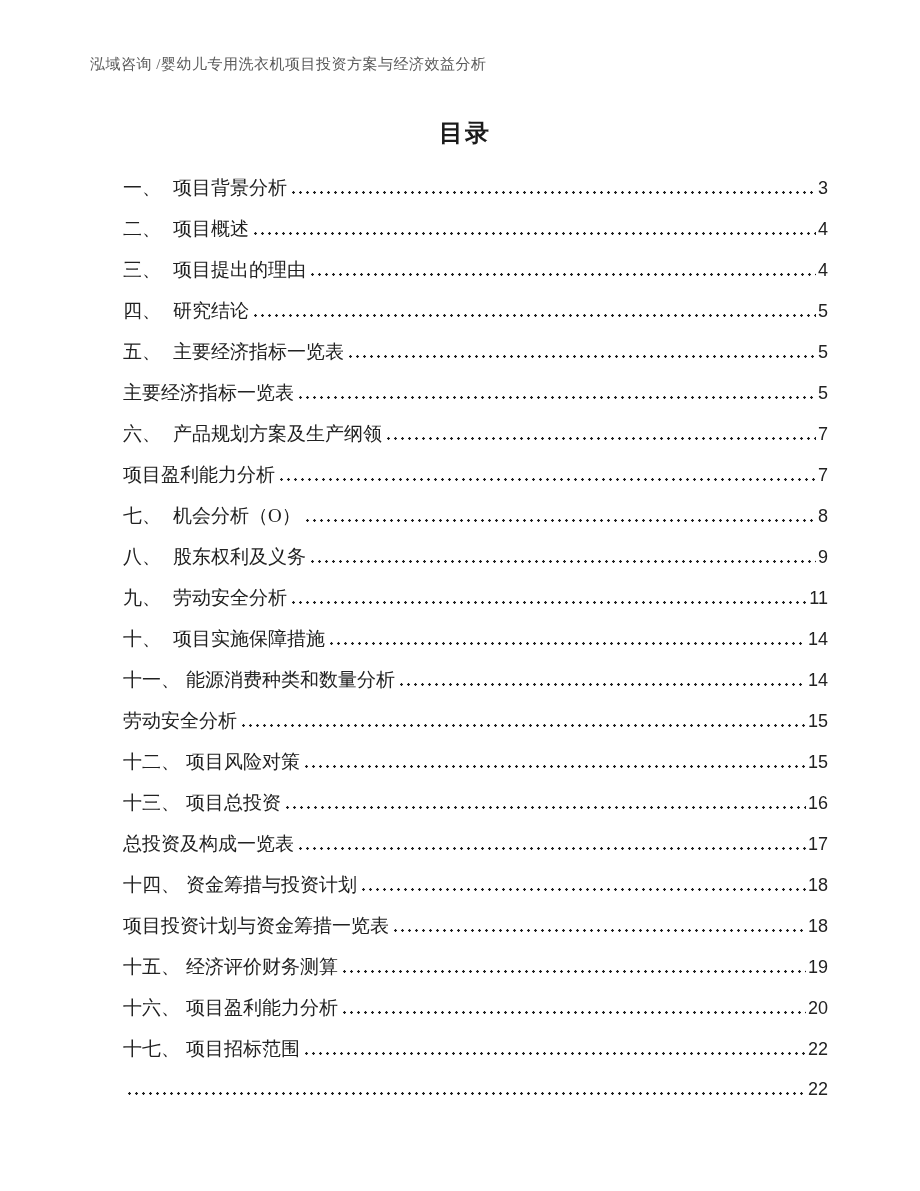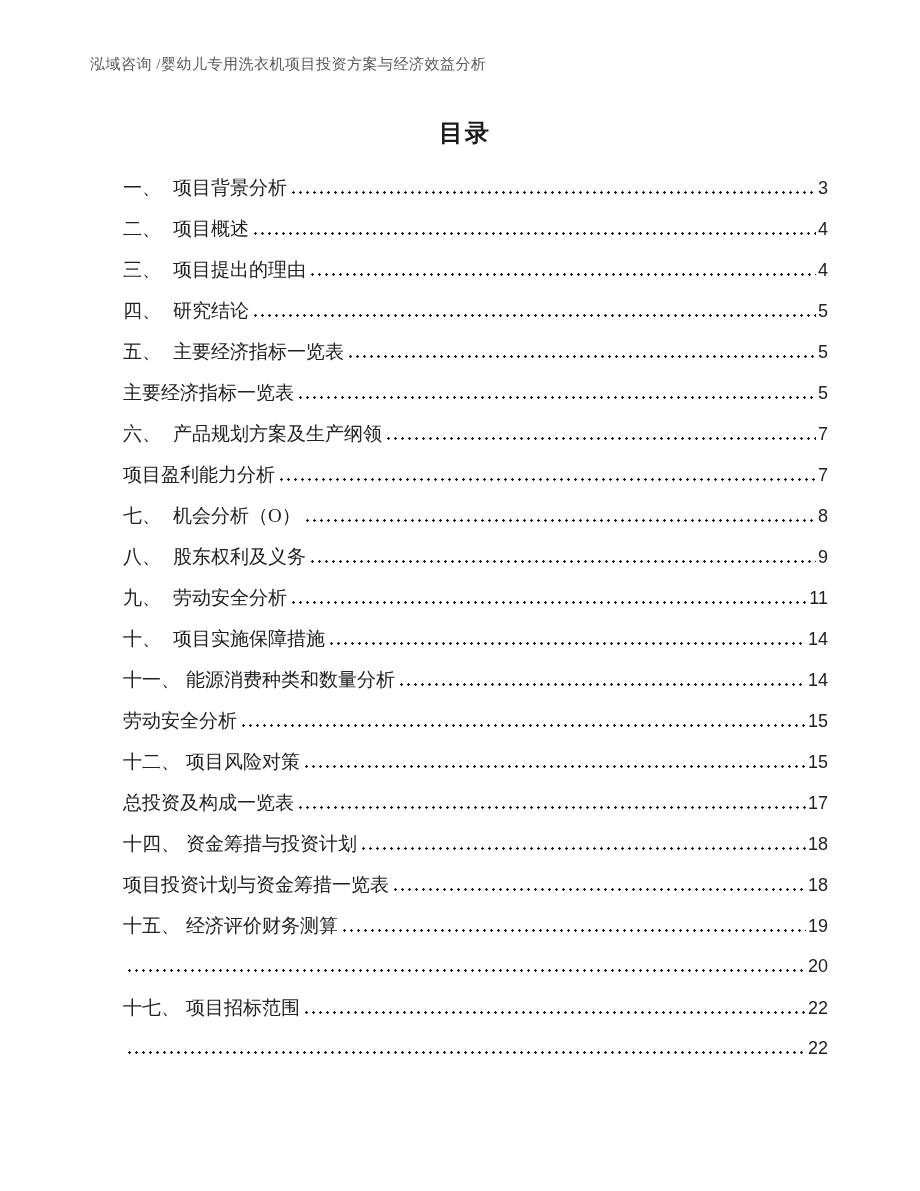--- a/index.html
+++ b/index.html
@@ -171,20 +171,25 @@
     <span class="leader"></span>
     <span class="pgnum">15</span>
   </div>
 
   <div class="toc-row">
     <span class="entry-label"><span class="num">十二、</span><span class="ttl">项目风险对策</span></span>
     <span class="leader"></span>
     <span class="pgnum">15</span>
   </div>
 
+  <div class="toc-row">
+    <span class="entry-label"><span class="num">十三、</span><span class="ttl">项目总投资</span></span>
+    <span class="leader"></span>
+    <span class="pgnum">16</span>
+  </div>
 
   <div class="toc-row">
     <span class="entry-label"><span class="ttl">总投资及构成一览表</span></span>
     <span class="leader"></span>
     <span class="pgnum">17</span>
   </div>
 
   <div class="toc-row">
     <span class="entry-label"><span class="num">十四、</span><span class="ttl">资金筹措与投资计划</span></span>
     <span class="leader"></span>
@@ -197,20 +202,21 @@
     <span class="pgnum">18</span>
   </div>
 
   <div class="toc-row">
     <span class="entry-label"><span class="num">十五、</span><span class="ttl">经济评价财务测算</span></span>
     <span class="leader"></span>
     <span class="pgnum">19</span>
   </div>
 
   <div class="toc-row">
+    <span class="entry-label"><span class="num">十六、</span><span class="ttl">项目盈利能力分析</span></span>
     <span class="leader"></span>
     <span class="pgnum">20</span>
   </div>
 
   <div class="toc-row">
     <span class="entry-label"><span class="num">十七、</span><span class="ttl">项目招标范围</span></span>
     <span class="leader"></span>
     <span class="pgnum">22</span>
   </div>
 

